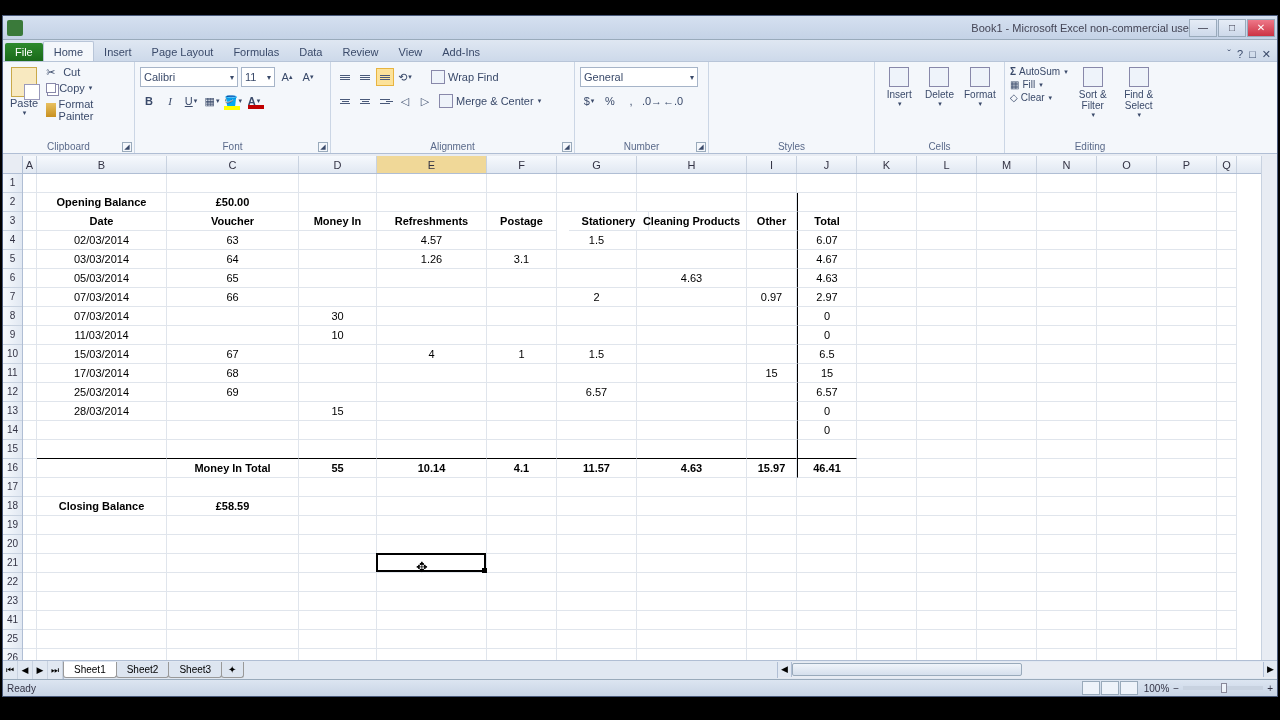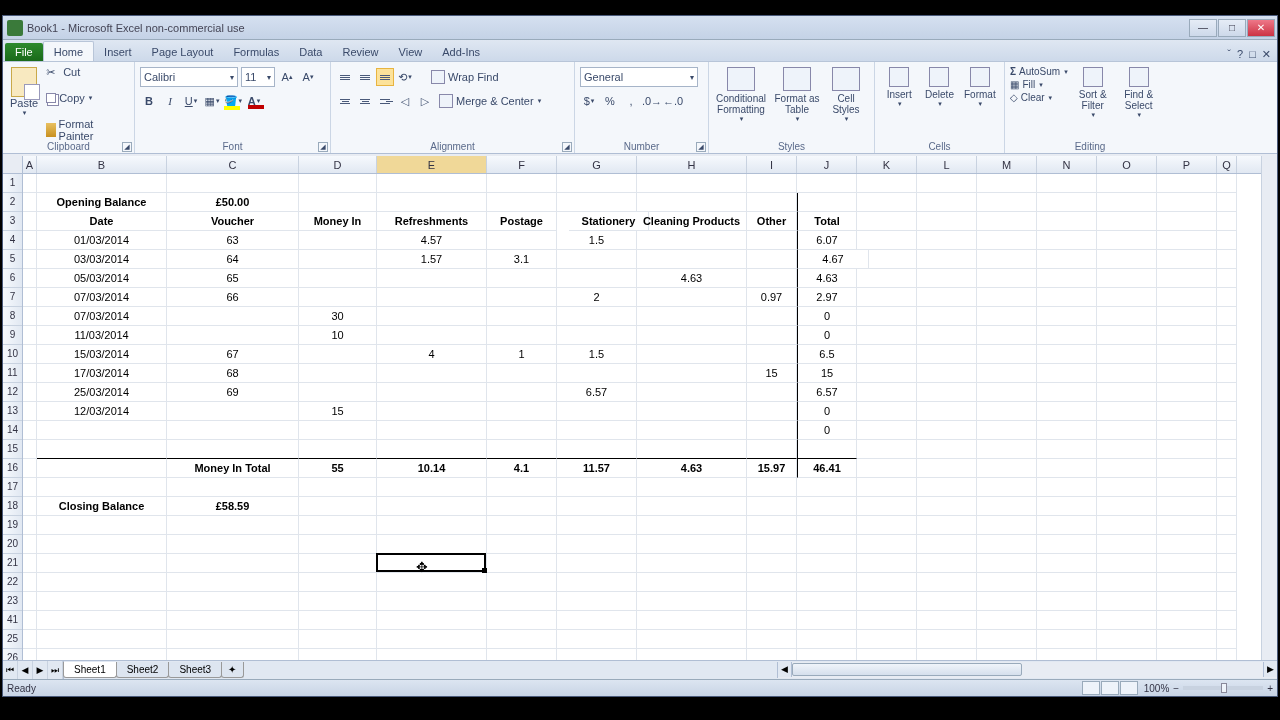--- a/index.html
+++ b/index.html
@@ -2,21 +2,21 @@
 <html><head>
 <meta charset="utf-8">
 <style>
 * { margin: 0; padding: 0; box-sizing: border-box; font-family: "Segoe UI", Tahoma, sans-serif; }
 body { background: #000; width: 1280px; height: 720px; overflow: hidden; position: relative; }
 .xl { position: absolute; left: 2px; top: 15px; width: 1276px; height: 682px; background: #e8ecf3; border: 1px solid #4a5a7a; }
 
 
 .titlebar { height: 24px; background: linear-gradient(#d5e0f0,#c4d2e6); border-bottom: 1px solid #9ab; display: flex; align-items: center; font-size: 11px; color: #334; }
 .titlebar .xl-icon { width: 16px; height: 16px; margin: 0 4px; background: #3a7a3a; border-radius: 2px; }
-.titlebar .title-text { flex: 1; text-align: left; color: #445; }
+.titlebar .title-text { flex: 1; text-align: right; color: #445; }
 .winctrl { display: flex; gap: 1px; margin-right: 2px; }
 .winctrl div { width: 28px; height: 18px; background: linear-gradient(#e5ecf6,#cdd9ea); border: 1px solid #9ab; display: flex; align-items: center; justify-content: center; font-size: 10px; cursor: pointer; }
 .winctrl .close { background: linear-gradient(#e78,#c34); color: #fff; }
 
 
 .tabs { height: 22px; background: linear-gradient(#dfe7f2,#cdd9ea); display: flex; align-items: flex-end; padding-left: 2px; border-bottom: 1px solid #b8c5d8; }
 .tab-file { background: linear-gradient(#2d8a2d,#1a6a1a); color: #fff; padding: 3px 10px; font-size: 11px; border-radius: 2px 2px 0 0; cursor: pointer; }
 .tab { padding: 4px 10px 3px; font-size: 11px; color: #3a4a6a; cursor: pointer; }
 .tab.active { background: #f4f7fb; border: 1px solid #b8c5d8; border-bottom: none; border-radius: 2px 2px 0 0; }
 .tabs .help { margin-left: auto; display: flex; gap: 6px; padding-right: 6px; font-size: 11px; color: #3a4a6a; }
@@ -26,21 +26,21 @@
 .ribbon { height: 92px; background: #f4f7fb; border-bottom: 1px solid #b0bed4; display: flex; font-size: 11px; color: #3a4a6a; }
 .rgroup { border-right: 1px solid #cbd6e5; padding: 3px 5px 1px; display: flex; flex-direction: column; position: relative; }
 .rgroup .glabel { position: absolute; bottom: 1px; left: 0; right: 0; text-align: center; font-size: 10px; color: #5a6a8a; }
 .rgroup .dlg { position: absolute; bottom: 1px; right: 2px; width: 10px; height: 10px; border: 1px solid #9ab; font-size: 7px; text-align: center; line-height: 8px; cursor: pointer; }
 
 
 .clip-body { display: flex; gap: 4px; height: 72px; }
 .paste { width: 34px; display: flex; flex-direction: column; align-items: center; cursor: pointer; }
 .paste .icn { width: 26px; height: 30px; background: #f8e9c0; border: 1px solid #c9a94a; margin-top: 2px; position: relative; }
 .paste .icn::after { content: ""; position: absolute; bottom: -4px; right: -4px; width: 14px; height: 14px; background: #fff; border: 1px solid #99b; }
-.clip-side { display: flex; flex-direction: column; gap: 12px; }
+.clip-side { display: flex; flex-direction: column; gap: 2px; }
 .clip-side div { display: flex; align-items: center; gap: 3px; cursor: pointer; padding: 1px 2px; }
 .sc { width: 14px; height: 12px; display: inline-block; }
 .sc-cut::before { content: "✂"; font-size: 11px; }
 .sc-copy { background: #fff; border: 1px solid #88a; box-shadow: 2px 2px 0 #fff, 2px 2px 0 1px #88a; width: 10px; height: 10px; }
 .sc-fmt { background: linear-gradient(#e8c060,#c89020); width: 10px; height: 14px; }
 
 
 .font-body { display: flex; flex-direction: column; gap: 4px; padding-top: 2px; }
 .font-row { display: flex; gap: 3px; align-items: center; }
 .combo { background: #fff; border: 1px solid #a6b4c8; height: 20px; display: flex; align-items: center; padding: 0 3px; font-size: 11px; }
@@ -291,37 +291,20 @@
           <div class="btn-sm">,</div>
           <div class="btn-sm">.0→</div>
           <div class="btn-sm">←.0</div>
         </div>
       </div>
       <div class="glabel">Number</div>
       <div class="dlg">◢</div>
     </div>
 
     <div class="rgroup" style="width:166px">
-      <div class="styles-body">
-        <div class="big-btn">
-            <div class="bicn"></div>
-            <span>Conditional Formatting</span>
-            <span class="split-arr">▾</span>
-          </div>
-        <div class="big-btn">
-            <div class="bicn"></div>
-            <span>Format as Table</span>
-            <span class="split-arr">▾</span>
-          </div>
-        <div class="big-btn" style="width:40px">
-            <div class="bicn"></div>
-            <span>Cell Styles</span>
-            <span class="split-arr">▾</span>
-          </div>
-      </div>
       <div class="glabel">Styles</div>
     </div>
 
     <div class="rgroup" style="width:130px">
       <div class="cells-body">
         <div class="med-btn">
             <div class="micn2"></div>
             <span>Insert</span>
             <span class="split-arr">▾</span>
           </div>
@@ -468,46 +451,46 @@
         <div class="cell bold c-center" style="left: 724px; top: 38px; width: 50px;">Other</div>
         <div class="cell bold c-center border-l-thick" style="left: 774px; top: 38px; width: 60px;">Total</div>
         <div class="cell" style="left: 834px; top: 38px; width: 60px;"></div>
         <div class="cell" style="left: 894px; top: 38px; width: 60px;"></div>
         <div class="cell" style="left: 954px; top: 38px; width: 60px;"></div>
         <div class="cell" style="left: 1014px; top: 38px; width: 60px;"></div>
         <div class="cell" style="left: 1074px; top: 38px; width: 60px;"></div>
         <div class="cell" style="left: 1134px; top: 38px; width: 60px;"></div>
         <div class="cell" style="left: 1194px; top: 38px; width: 20px;"></div>
         <div class="cell" style="left: 0px; top: 57px; width: 14px;"></div>
-        <div class="cell c-center" style="left: 14px; top: 57px; width: 130px;">01/03/2014</div>
+        <div class="cell c-center" style="left: 14px; top: 57px; width: 130px;">02/03/2014</div>
         <div class="cell c-center" style="left: 144px; top: 57px; width: 132px;">63</div>
         <div class="cell c-center" style="left: 276px; top: 57px; width: 78px;"></div>
         <div class="cell c-center" style="left: 354px; top: 57px; width: 110px;">4.57</div>
         <div class="cell c-center" style="left: 464px; top: 57px; width: 70px;"></div>
         <div class="cell c-center" style="left: 534px; top: 57px; width: 80px;">1.5</div>
         <div class="cell c-center" style="left: 614px; top: 57px; width: 110px;"></div>
         <div class="cell c-center" style="left: 724px; top: 57px; width: 50px;"></div>
         <div class="cell c-center border-l-thick" style="left: 774px; top: 57px; width: 60px;">6.07</div>
         <div class="cell" style="left: 834px; top: 57px; width: 60px;"></div>
         <div class="cell" style="left: 894px; top: 57px; width: 60px;"></div>
         <div class="cell" style="left: 954px; top: 57px; width: 60px;"></div>
         <div class="cell" style="left: 1014px; top: 57px; width: 60px;"></div>
         <div class="cell" style="left: 1074px; top: 57px; width: 60px;"></div>
         <div class="cell" style="left: 1134px; top: 57px; width: 60px;"></div>
         <div class="cell" style="left: 1194px; top: 57px; width: 20px;"></div>
         <div class="cell" style="left: 0px; top: 76px; width: 14px;"></div>
         <div class="cell c-center" style="left: 14px; top: 76px; width: 130px;">03/03/2014</div>
         <div class="cell c-center" style="left: 144px; top: 76px; width: 132px;">64</div>
         <div class="cell c-center" style="left: 276px; top: 76px; width: 78px;"></div>
-        <div class="cell c-center" style="left: 354px; top: 76px; width: 110px;">1.57</div>
+        <div class="cell c-center" style="left: 354px; top: 76px; width: 110px;">1.26</div>
         <div class="cell c-center" style="left: 464px; top: 76px; width: 70px;">3.1</div>
         <div class="cell c-center" style="left: 534px; top: 76px; width: 80px;"></div>
         <div class="cell c-center" style="left: 614px; top: 76px; width: 110px;"></div>
         <div class="cell c-center" style="left: 724px; top: 76px; width: 50px;"></div>
-        <div class="cell c-center border-l-thick" style="left: 774px; top: 76px; width: 72px;">4.67</div>
+        <div class="cell c-center border-l-thick" style="left: 774px; top: 76px; width: 60px;">4.67</div>
         <div class="cell" style="left: 834px; top: 76px; width: 60px;"></div>
         <div class="cell" style="left: 894px; top: 76px; width: 60px;"></div>
         <div class="cell" style="left: 954px; top: 76px; width: 60px;"></div>
         <div class="cell" style="left: 1014px; top: 76px; width: 60px;"></div>
         <div class="cell" style="left: 1074px; top: 76px; width: 60px;"></div>
         <div class="cell" style="left: 1134px; top: 76px; width: 60px;"></div>
         <div class="cell" style="left: 1194px; top: 76px; width: 20px;"></div>
         <div class="cell" style="left: 0px; top: 95px; width: 14px;"></div>
         <div class="cell c-center" style="left: 14px; top: 95px; width: 130px;">05/03/2014</div>
         <div class="cell c-center" style="left: 144px; top: 95px; width: 132px;">65</div>
@@ -621,21 +604,21 @@
         <div class="cell c-center" style="left: 724px; top: 209px; width: 50px;"></div>
         <div class="cell c-center border-l-thick" style="left: 774px; top: 209px; width: 60px;">6.57</div>
         <div class="cell" style="left: 834px; top: 209px; width: 60px;"></div>
         <div class="cell" style="left: 894px; top: 209px; width: 60px;"></div>
         <div class="cell" style="left: 954px; top: 209px; width: 60px;"></div>
         <div class="cell" style="left: 1014px; top: 209px; width: 60px;"></div>
         <div class="cell" style="left: 1074px; top: 209px; width: 60px;"></div>
         <div class="cell" style="left: 1134px; top: 209px; width: 60px;"></div>
         <div class="cell" style="left: 1194px; top: 209px; width: 20px;"></div>
         <div class="cell" style="left: 0px; top: 228px; width: 14px;"></div>
-        <div class="cell c-center" style="left: 14px; top: 228px; width: 130px;">12/03/2014</div>
+        <div class="cell c-center" style="left: 14px; top: 228px; width: 130px;">28/03/2014</div>
         <div class="cell c-center" style="left: 144px; top: 228px; width: 132px;"></div>
         <div class="cell c-center" style="left: 276px; top: 228px; width: 78px;">15</div>
         <div class="cell c-center" style="left: 354px; top: 228px; width: 110px;"></div>
         <div class="cell c-center" style="left: 464px; top: 228px; width: 70px;"></div>
         <div class="cell c-center" style="left: 534px; top: 228px; width: 80px;"></div>
         <div class="cell c-center" style="left: 614px; top: 228px; width: 110px;"></div>
         <div class="cell c-center" style="left: 724px; top: 228px; width: 50px;"></div>
         <div class="cell c-center border-l-thick" style="left: 774px; top: 228px; width: 60px;">0</div>
         <div class="cell" style="left: 834px; top: 228px; width: 60px;"></div>
         <div class="cell" style="left: 894px; top: 228px; width: 60px;"></div>

